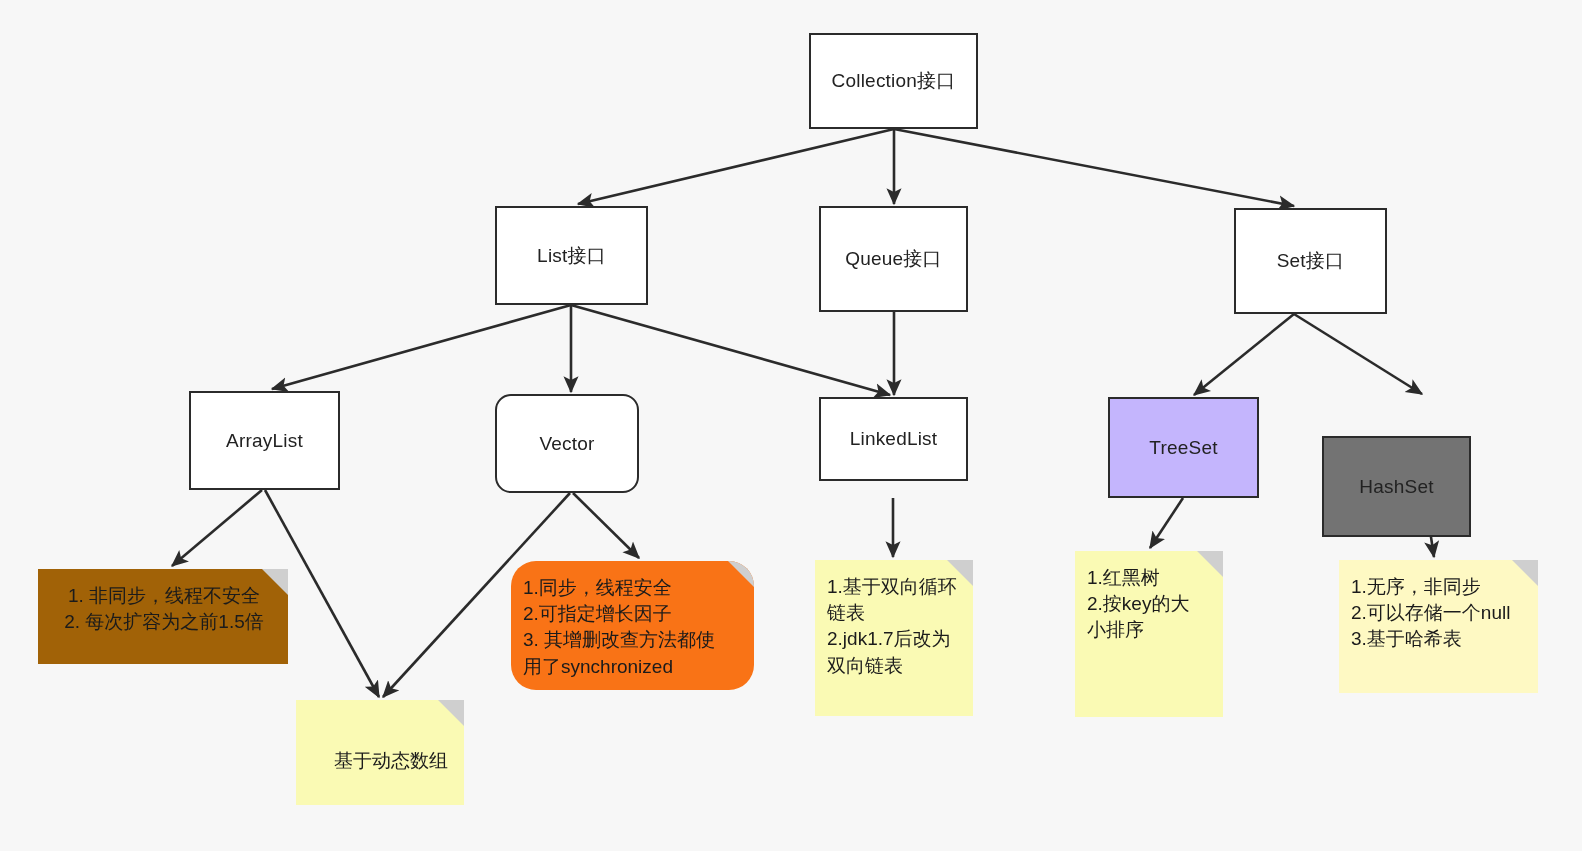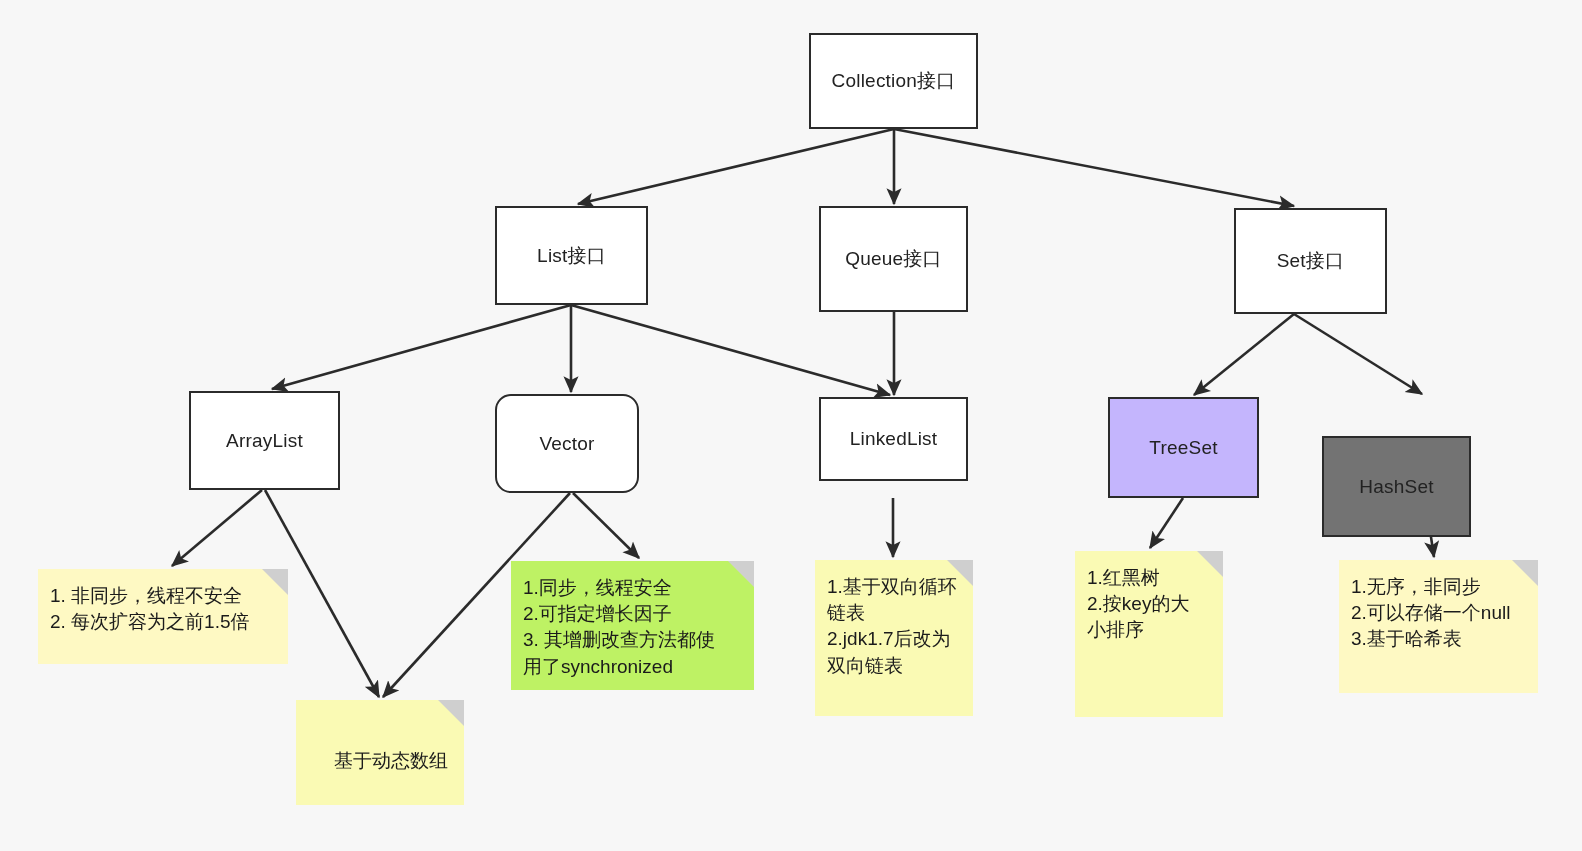--- a/index.html
+++ b/index.html
@@ -131,24 +131,24 @@
         <span>LinkedList</span>
       </div>
       <div class="node" style="left: 1108px; top: 397px; width: 151px; height: 101px; background: #c4b5fd; border-color: rgb(43, 43, 43);">
         <span>TreeSet</span>
       </div>
       <div class="node" style="left: 1322px; top: 396px; width: 149px; height: 101px; background: #737373; border-color: rgb(43, 43, 43); margin-top: 40px;">
         <span>HashSet</span>
       </div>
     </div>
   <div id="notes-layer">
-      <div class="note" style="left: 38px; top: 569px; width: 250px; min-height: 95px; background: #fef9c3;"><span class="fold" style="border-top-color: rgb(207, 207, 207);"></span><span class="txt">1. 非同步，线程不安全
+      <div class="note" style="left: 38px; top: 569px; width: 250px; min-height: 95px; background: #a16207; text-align: center;"><span class="fold" style="border-top-color: rgb(207, 207, 207);"></span><span class="txt">1. 非同步，线程不安全
 2. 每次扩容为之前1.5倍</span></div>
       <div class="note center" style="left: 296px; top: 700px; width: 168px; min-height: 105px; background: rgb(250, 250, 180);"><span class="fold" style="border-top-color: rgb(207, 207, 207);"></span><span class="txt">基于动态数组</span></div>
-      <div class="note" style="left: 511px; top: 561px; width: 243px; min-height: 122px; background: #bef264;"><span class="fold" style="border-top-color: rgb(207, 207, 207);"></span><span class="txt">1.同步，线程安全
+      <div class="note" style="left: 511px; top: 561px; width: 243px; min-height: 122px; background: #f97316; border-radius: 25px;"><span class="fold" style="border-top-color: rgb(207, 207, 207);"></span><span class="txt">1.同步，线程安全
 2.可指定增长因子
 3. 其增删改查方法都使
 用了synchronized</span></div>
       <div class="note" style="left: 815px; top: 560px; width: 158px; min-height: 156px; background: rgb(250, 250, 180);"><span class="fold" style="border-top-color: rgb(207, 207, 207);"></span><span class="txt">1.基于双向循环
 链表
 2.jdk1.7后改为
 双向链表</span></div>
       <div class="note" style="left: 1075px; top: 551px; width: 148px; min-height: 166px; background: rgb(250, 250, 180);"><span class="fold" style="border-top-color: rgb(207, 207, 207);"></span><span class="txt">1.红黑树
 2.按key的大
 小排序</span></div>

